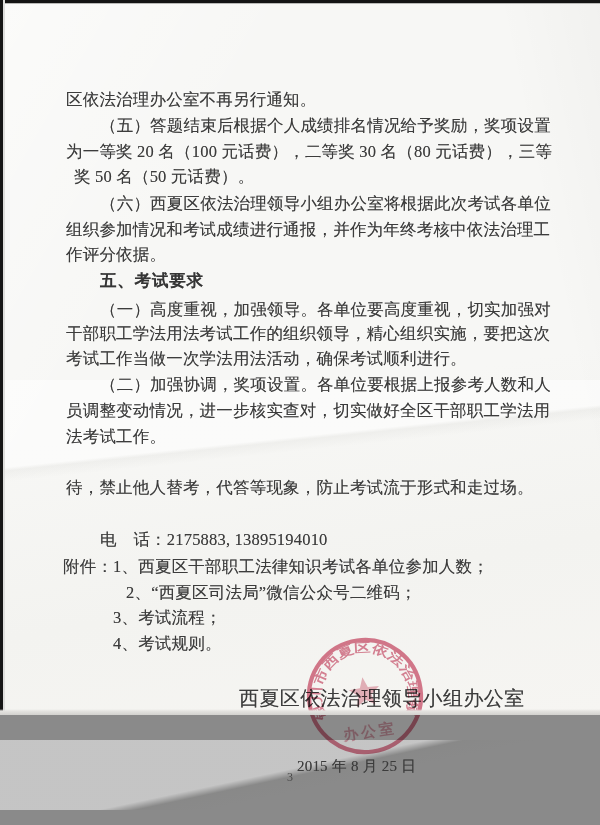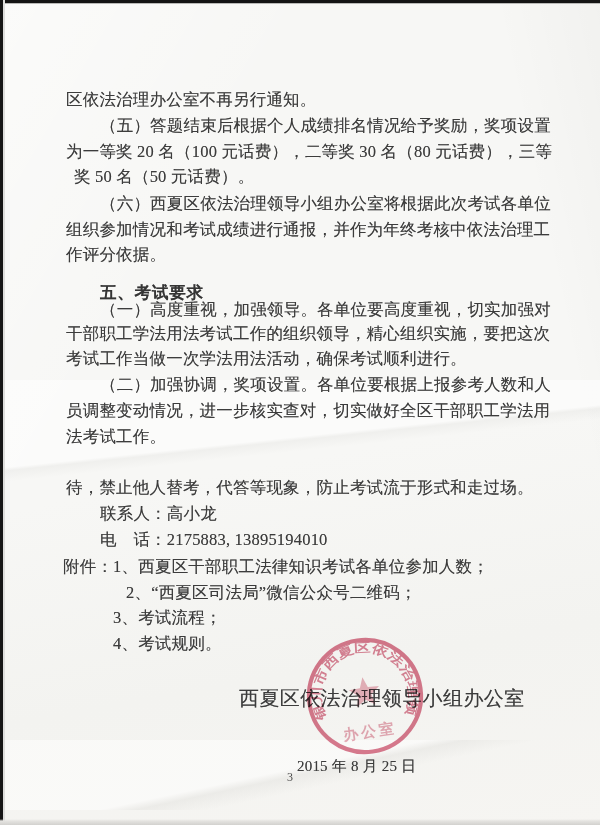--- a/index.html
+++ b/index.html
@@ -1,21 +1,21 @@
 <!DOCTYPE html>
 <html><head>
 <meta charset="utf-8">
 <style>
   * { margin: 0; padding: 0; box-sizing: border-box; }
   html, body { width: 600px; height: 825px; overflow: hidden; }
   body { background: #8a8a8a; font-family: "Liberation Serif", "DejaVu Serif", serif; }
 
   .scan {
     position: relative;
-    width: 600px; height: 825px;
+    width: 600px; height: 715px;
     background:
       linear-gradient(258deg, rgba(0,0,0,0.025) 0%, rgba(0,0,0,0) 14%),
       linear-gradient(120deg, rgba(255,255,255,0.5) 0%, rgba(255,255,255,0) 30%),
       linear-gradient(170deg, #f7f7f5 55%, #f3f3f0 78%, #f6f5f2 100%);
   }
 
   
   .edge-top {
     position: absolute; top: 0; left: 0; right: 0; height: 4px;
     background: linear-gradient(to bottom, #141414 0 3px, #b9b9b7 3px 4px);
@@ -46,21 +46,20 @@
     letter-spacing: 0.2px;
     color: #3c3c3c;
     white-space: nowrap;
     text-shadow: 0 0 0.5px rgba(70,70,70,0.55);
   }
   .heading {
     font-family: "DejaVu Sans", "Liberation Sans", sans-serif;
     font-weight: 700;
     color: #353535;
     letter-spacing: 0.8px;
-    margin-top: 12px;
   }
   .signature { font-size: 20px; letter-spacing: 0.4px; }
   .date-line { font-size: 15px; margin-top: 42px; }
   .page-num {
     position: absolute; top: 770px; left: 287px;
     font-size: 12px; color: #4a4a4a;
   }
 
   .seal {
     position: absolute; left: 303px; top: 634px;
@@ -90,21 +89,20 @@
   <div class="ln" style="top:220px;left:66px">组织参加情况和考试成绩进行通报，并作为年终考核中依法治理工</div>
   <div class="ln" style="top:245px;left:66px">作评分依据。</div>
   <div class="ln heading" style="top:271px;left:100px">五、考试要求</div>
   <div class="ln" style="top:300px;left:100px">（一）高度重视，加强领导。各单位要高度重视，切实加强对</div>
   <div class="ln" style="top:324px;left:66px">干部职工学法用法考试工作的组织领导，精心组织实施，要把这次</div>
   <div class="ln" style="top:349px;left:66px">考试工作当做一次学法用法活动，确保考试顺利进行。</div>
   <div class="ln" style="top:375px;left:100px">（二）加强协调，奖项设置。各单位要根据上报参考人数和人</div>
   <div class="ln" style="top:401px;left:66px">员调整变动情况，进一步核实查对，切实做好全区干部职工学法用</div>
   <div class="ln" style="top:427px;left:66px">法考试工作。</div>
   <div class="ln" style="top:478px;left:66px">待，禁止他人替考，代答等现象，防止考试流于形式和走过场。</div>
-  <div class="ln" style="top:504px;left:100px">联系人：高小龙</div>
   <div class="ln" style="top:530px;left:100px">电　话：2175883, 13895194010</div>
   <div class="ln" style="top:557px;left:63px">附件：1、西夏区干部职工法律知识考试各单位参加人数；</div>
   <div class="ln" style="top:583px;left:126px">2、“西夏区司法局”微信公众号二维码；</div>
   <div class="ln" style="top:608px;left:113px">3、考试流程；</div>
   <div class="ln" style="top:634px;left:113px">4、考试规则。</div>
 
   <div class="ln signature" style="top:688px;left:239px">西夏区依法治理领导小组办公室</div>
   <div class="ln date-line" style="top:714px;left:297px">2015 年 8 月 25 日</div>
 
   <div class="seal">

